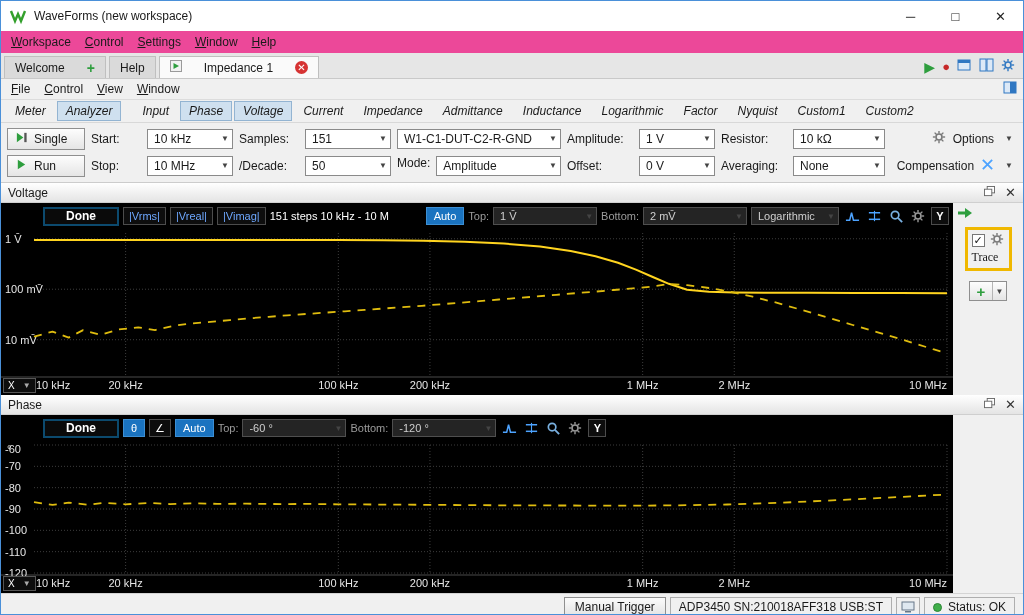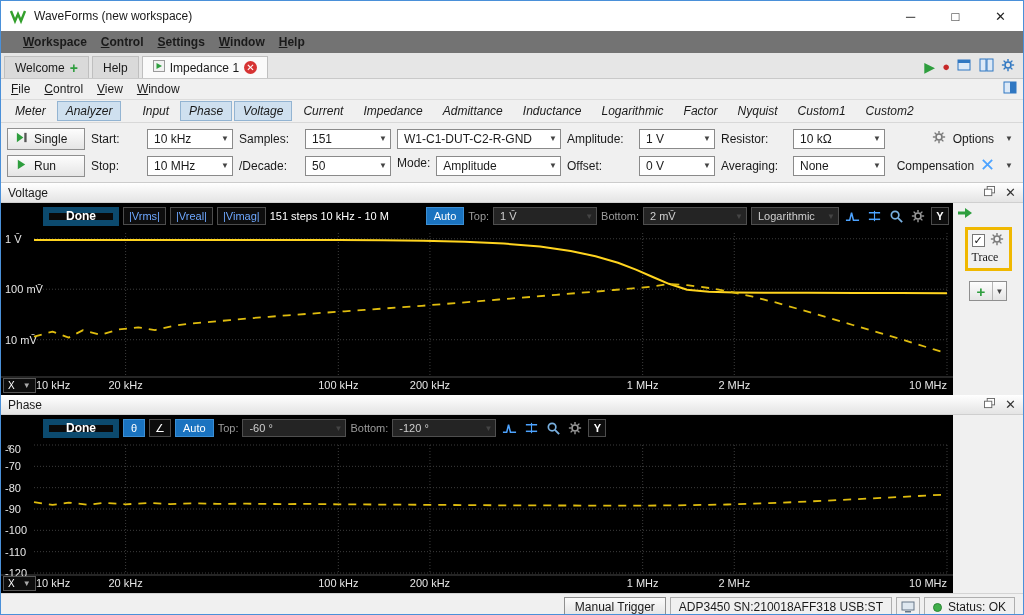--- a/index.html
+++ b/index.html
@@ -5,26 +5,26 @@
   html,body{margin:0;padding:0;background:#8a8a8a;font-family:"Liberation Sans",sans-serif;font-size:12px;color:#1a1a1a;}
   *{box-sizing:border-box;}
   .window{width:1024px;height:615px;background:#f0f0f0;border:1px solid #4a90d9;display:flex;flex-direction:column;overflow:hidden;}
   
   .titlebar{height:30px;background:#ffffff;display:flex;align-items:center;flex:0 0 auto;}
   .logo{margin-left:8px;display:flex;align-items:center;}
   .title-text{margin-left:7px;font-size:12px;}
   .win-btns{margin-left:auto;display:flex;height:100%;}
   .win-btn{width:45px;height:100%;display:flex;align-items:center;justify-content:center;font-size:13px;color:#222;cursor:default;}
   
-  .menubar{height:22px;display:flex;align-items:center;padding-left:15px;flex:0 0 auto;background:#737373;font-weight:bold;}
+  .menubar{height:22px;display:flex;align-items:center;padding-left:3px;flex:0 0 auto;background:#ec4899;}
   .menu-item{padding:2px 7px;}
   .ulf::first-letter{text-decoration:underline;}
   
   .tabbar{height:26px;background:#e6e6e6;display:flex;align-items:flex-end;padding:2px 4px 0 3px;border-bottom:1px solid #c9c9c9;flex:0 0 auto;}
-  .tab{height:22px;display:flex;align-items:center;gap:5px;padding:0 10px;background:#dadada;border:1px solid #bfbfbf;border-bottom:none;margin-right:3px;}
+  .tab{height:22px;display:flex;align-items:center;gap:22px;padding:0 10px;background:#dadada;border:1px solid #bfbfbf;border-bottom:none;margin-right:3px;}
   .tab.active{background:#fafafa;}
   .plus{color:#2e9e3e;font-weight:bold;font-size:14px;line-height:1;}
   .badge{width:13px;height:13px;border-radius:50%;background:#d63333;color:#fff;font-size:10px;display:flex;align-items:center;justify-content:center;line-height:1;}
   .tabbar-right{margin-left:auto;display:flex;align-items:center;gap:7px;padding:0 4px 3px 0;}
   .glyph-run{color:#2e9e3e;font-size:14px;line-height:1;}
   .glyph-rec{color:#c62828;font-size:13px;line-height:1;}
   .menubar2{height:21px;display:flex;align-items:center;padding-left:3px;border-bottom:1px solid #dcdcdc;flex:0 0 auto;}
   .mb2-right{margin-left:auto;padding-right:6px;display:flex;align-items:center;}
   
   .viewtabs{height:23px;display:flex;align-items:center;padding-left:5px;gap:2px;border-bottom:1px solid #d8d8d8;flex:0 0 auto;font-style:italic;}
@@ -42,21 +42,21 @@
   .right-cell{display:flex;align-items:center;justify-content:flex-end;gap:7px;padding-right:4px;}
   
   .panel-header{height:20px;background:linear-gradient(#ffffff,#e4e4e4);display:flex;align-items:center;padding:0 7px;border-bottom:1px solid #cfcfcf;flex:0 0 auto;}
   .ph-icons{margin-left:auto;display:flex;gap:10px;align-items:center;color:#333;}
   .ph-x{font-size:13px;line-height:1;}
   
   .vbody{display:flex;flex:0 0 auto;}
   .chart-col{width:952px;background:#000;}
   .side-col{width:72px;background:#f0f0f0;display:flex;flex-direction:column;align-items:center;padding-top:1px;}
   .chart-toolbar{height:26px;display:flex;align-items:center;gap:4px;padding:0 4px 0 42px;background:#000;}
-  .done{width:76px;height:19px;border:6px solid #0c4a6e;color:#fff;font-weight:bold;display:flex;align-items:center;justify-content:center;font-size:12px;background:#0a0a0a;flex:0 0 auto;}
+  .done{width:76px;height:19px;border:2px solid #0c4a6e;color:#fff;font-weight:bold;display:flex;align-items:center;justify-content:center;font-size:12px;background:#0a0a0a;flex:0 0 auto;}
   .tbtn{height:18px;border:1px solid #4c4c4c;background:#0d0d0d;color:#6ea8ff;display:flex;align-items:center;justify-content:center;padding:0 5px;font-size:11px;flex:0 0 auto;}
   .tbtn.white{color:#fff;}
   .auto{height:18px;background:#1a73c0;color:#fff;border:1px solid #3c8fd4;padding:0 7px;display:flex;align-items:center;font-size:11px;flex:0 0 auto;text-align:center;}
   .info{color:#fff;font-size:11px;white-space:nowrap;overflow:hidden;flex:1 1 30px;min-width:20px;}
   .dlabel{color:#9b9b9b;font-size:11px;flex:0 0 auto;}
   .dcombo{width:104px;height:18px;background:#242424;border:1px solid #4f4f4f;color:#cfcfcf;font-size:11px;display:flex;align-items:center;justify-content:space-between;padding:0 3px 0 6px;flex:0 0 auto;white-space:nowrap;}
   .dcombo.scale{width:88px;}
   .ybtn{width:18px;height:18px;background:#0d0d0d;border:1px solid #4c4c4c;color:#fff;display:flex;align-items:center;justify-content:center;font-size:11px;font-weight:bold;flex:0 0 auto;}
   .ticon{width:18px;height:18px;display:flex;align-items:center;justify-content:center;flex:0 0 auto;}
   .plot-wrap{position:relative;}

